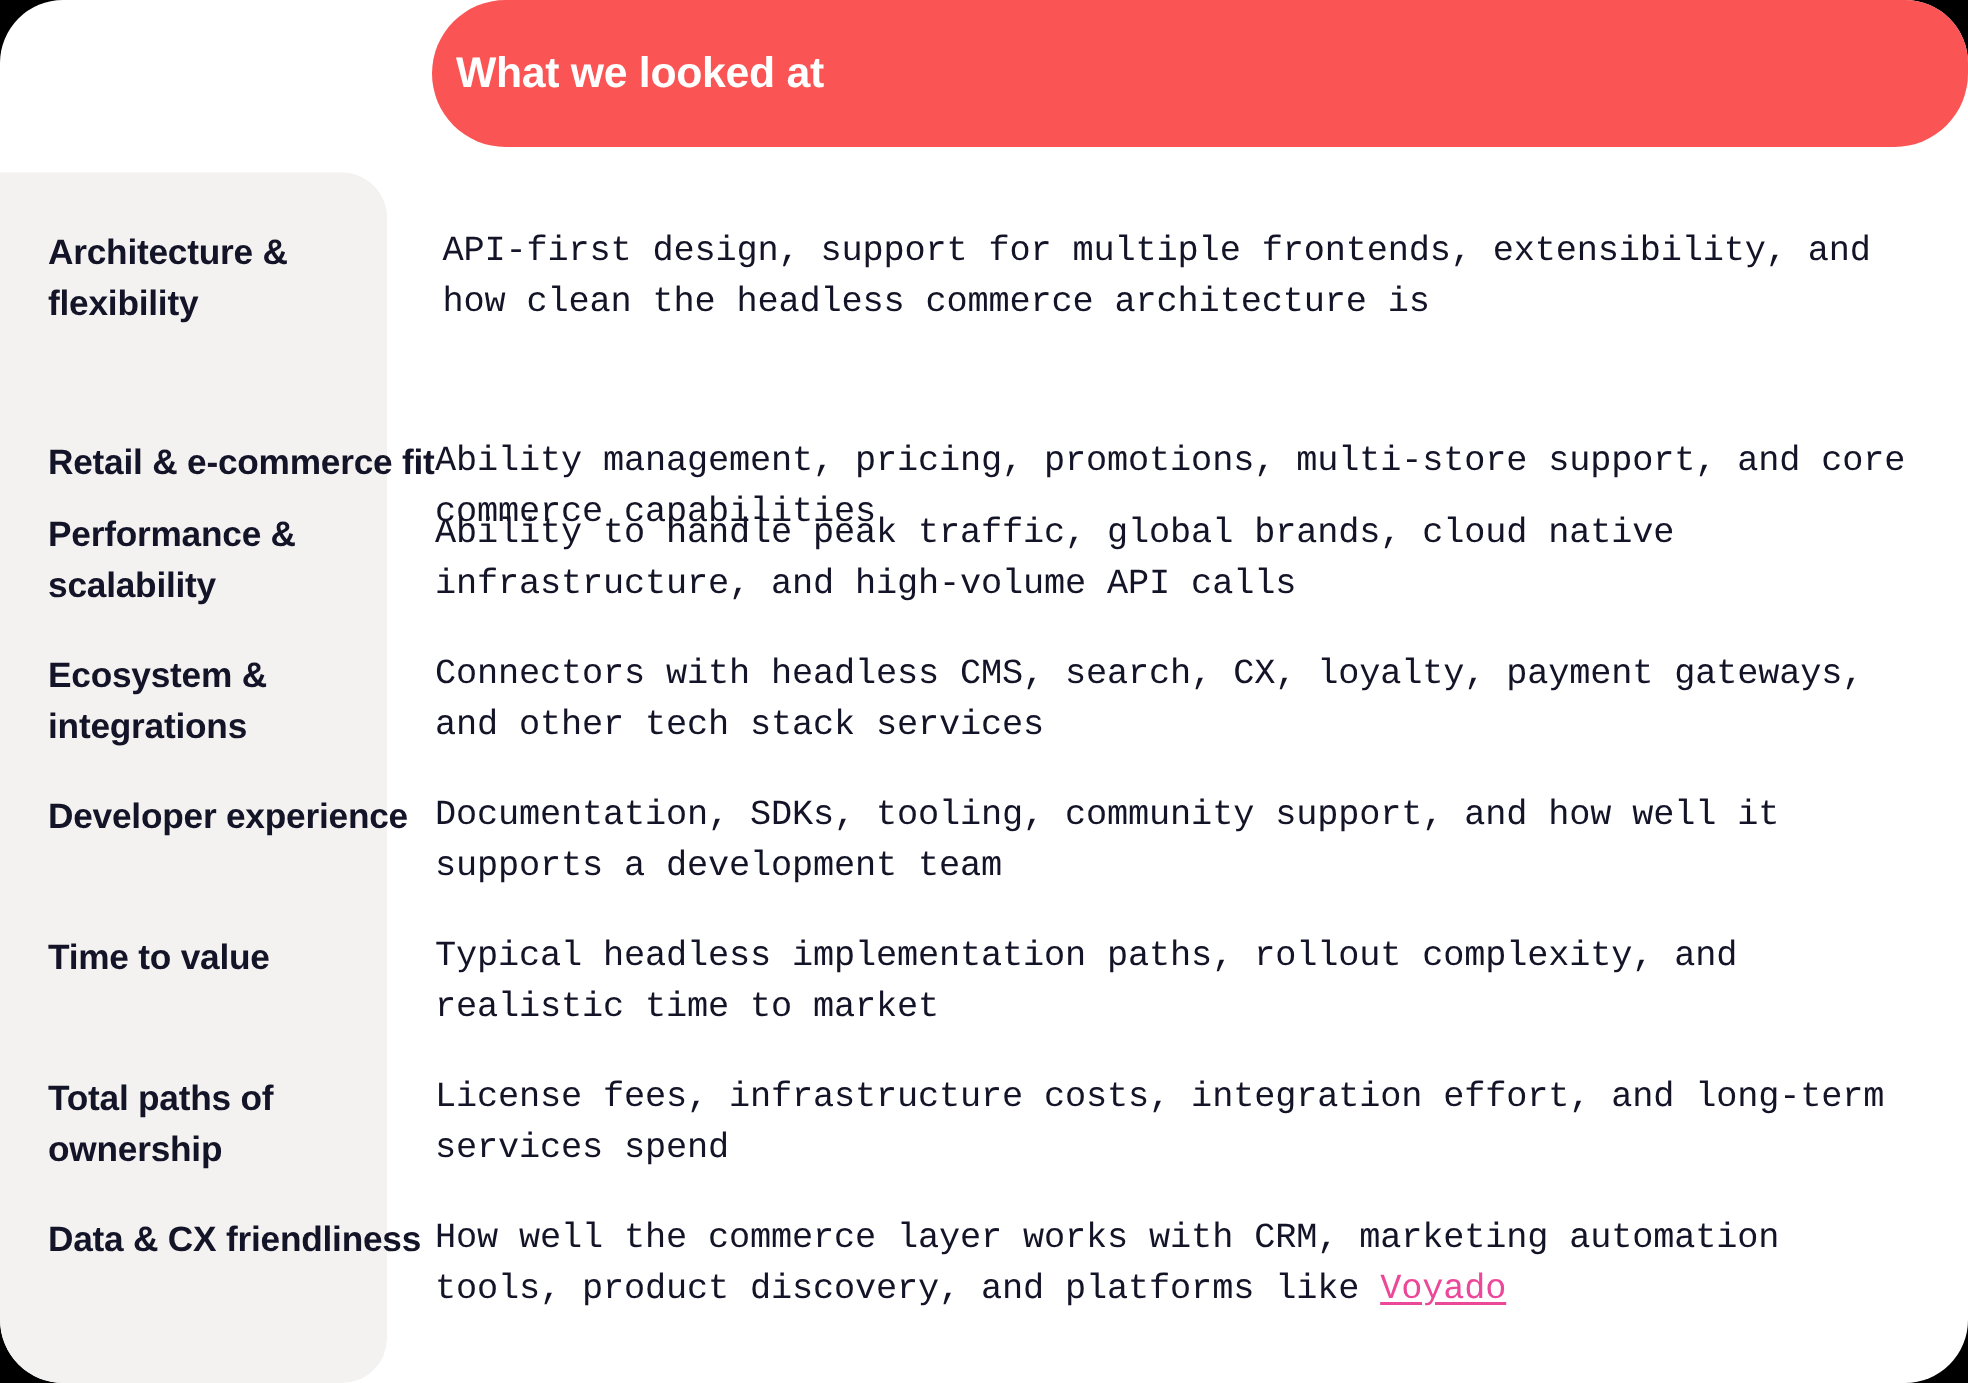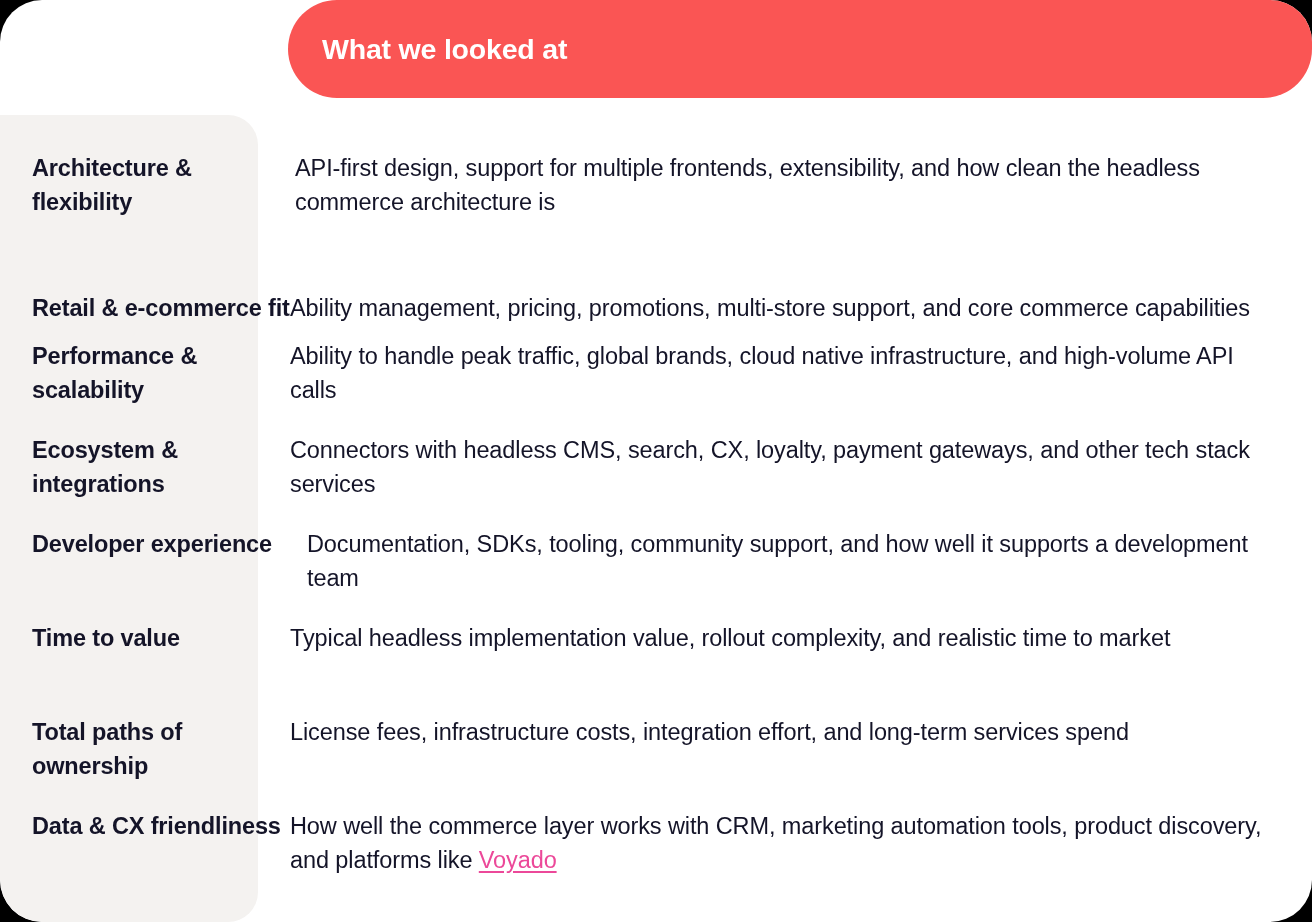--- a/index.html
+++ b/index.html
@@ -44,21 +44,21 @@
   
   #header-bar-right-fill {
     position: absolute;
     left: 1230px;
     top: 0px;
     width: 82px;
     height: 49px;
     background: #FA5554;
   }
   #header-title {
-    margin-left: 34px;
+    margin-left: 16px;
     color: #ffffff;
     font-size: 28.5px;
     font-weight: 700;
     letter-spacing: -0.2px;
     line-height: 1;
     white-space: nowrap;
   }
 
   
   #left-panel {
@@ -100,20 +100,21 @@
   }
   .row-desc {
     flex: 1 1 auto;
     padding-right: 38px;
     box-sizing: border-box;
     color: #141428;
     font-size: 23.5px;
     font-weight: 400;
     line-height: 34px;
     letter-spacing: -0.1px;
+    font-family: Liberation Mono, monospace;
   }
   .row-desc .link {
     text-decoration: underline;
     text-underline-offset: 3px;
     color: #ec4899;
     cursor: pointer;
   }
   .row-desc.indent-first { padding-left: 5px; }
 </style>
 </head>
@@ -138,27 +139,27 @@
         <div class="row-desc"><span>Ability management, pricing, promotions, multi-store support, and core commerce capabilities</span></div>
       </div>
       <div class="row" style="top: 318px;">
         <div class="row-label">Ecosystem &amp; integrations</div>
         <div class="row-desc"><span>Connectors with headless CMS, search, CX, loyalty, payment gateways, and other tech stack services</span></div>
       </div>
       <div class="row" style="top: 224px;">
         <div class="row-label">Performance &amp; scalability</div>
         <div class="row-desc"><span>Ability to handle peak traffic, global brands, cloud native infrastructure, and high-volume API calls</span></div>
       </div>
-      <div class="row" style="top: 412px; gap: 17px;">
+      <div class="row" style="top: 412px;">
         <div class="row-label">Developer experience</div>
         <div class="row-desc"><span>Documentation, SDKs, tooling, community support, and how well it supports a development team</span></div>
       </div>
       <div class="row" style="top: 506px; justify-content: flex-end;">
         <div class="row-label">Time to value</div>
-        <div class="row-desc"><span>Typical headless implementation value, rollout complexity, and realistic time to market</span></div>
+        <div class="row-desc"><span>Typical headless implementation paths, rollout complexity, and realistic time to market</span></div>
       </div>
       <div class="row" style="top: 600px;">
         <div class="row-label">Total paths of ownership</div>
         <div class="row-desc"><span>License fees, infrastructure costs, integration effort, and long-term services spend</span></div>
       </div>
       <div class="row" style="top: 694px;">
         <div class="row-label">Data &amp; CX friendliness</div>
         <div class="row-desc"><span>How well the commerce layer works with CRM, marketing automation tools, product discovery, and platforms like </span><span class="link">Voyado</span></div>
       </div>
     </div>

